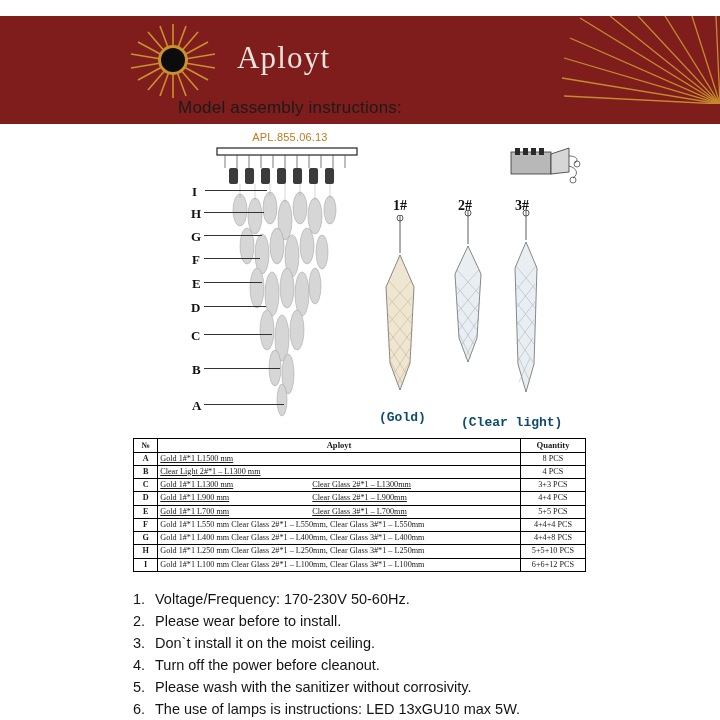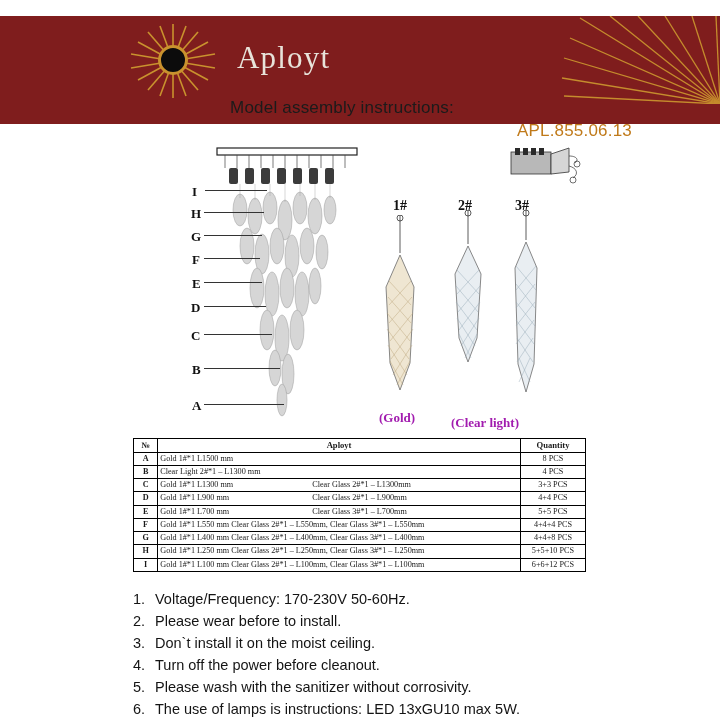--- a/index.html
+++ b/index.html
@@ -48,36 +48,34 @@
   }
   .banner-right-rays {
     position: absolute;
     right: 0; top: 0;
     width: 260px; height: 88px;
   }
 
   
   .title-wrap {
     position: absolute;
-    left: 8px; top: 98px;
+    left: 0; top: 98px;
     width: 580px;
     text-align: center;
-    padding-left: 44px;
   }
   .title-line1 {
     font-size: 17px;
     color: #1b1b1b;
     letter-spacing: 0.2px;
   }
   .title-line2 {
-    font-size: 17px;
+    font-size: 11px;
     color: #c07a1a;
-    margin-top: 3px;
+    margin-top: 13px;
     letter-spacing: 0.2px;
-    text-align: right;
   }
 
   
   .diagram {
     position: absolute;
     left: 0; top: 140px;
     width: 720px; height: 290px;
   }
   .letter {
     position: absolute;
@@ -93,24 +91,24 @@
   }
   .lamp-label {
     position: absolute;
     font-family: "Liberation Serif", serif;
     font-size: 14px;
     font-weight: bold;
     color: #111;
   }
   .lamp-caption {
     position: absolute;
-    font-family: Liberation Serif, serif;
+    font-family: Liberation Mono, monospace;
     font-size: 13px;
     font-weight: bold;
-    color: #a21caf;
+    color: #0c4a6e;
   }
 
   
   .table-wrap {
     position: absolute;
     left: 133px; top: 438px;
     width: 453px;
   }
   table.parts {
     border-collapse: collapse;
@@ -124,21 +122,21 @@
     line-height: 1.25;
   }
   table.parts th {
     font-weight: bold;
     text-align: center;
     font-size: 8.6px;
   }
   .col-no { width: 20px; text-align: center; font-weight: bold; }
   .col-crystal { width: 370px; }
   .col-qty { width: 62px; text-align: center; margin-top: 40px; }
-  .crystal-cell { display: flex; }
+  .crystal-cell { display: flex; text-decoration: underline; }
   .crystal-a { flex: 0 0 152px; }
   .crystal-b { flex: 1; }
   .crystal-full { width: 100%; }
 
   
   .notes {
     position: absolute;
     left: 133px; top: 588px;
     width: 560px;
   }
@@ -356,21 +354,21 @@
       <line x1="36" y1="56" x2="16" y2="80"></line>
         <line x1="35" y1="74" x2="16" y2="98"></line>
       <line x1="35" y1="92" x2="16" y2="116"></line>
         <line x1="34" y1="110" x2="16" y2="134"></line>
       <line x1="33" y1="128" x2="17" y2="152"></line>
         <line x1="30" y1="148" x2="19" y2="172"></line>
     </g>
   </svg>
 
   <div class="lamp-caption" style="left:379px; top:270px;">(Gold)</div>
-  <div class="lamp-caption" style="left:451px; top:275px;">(Clear light)</div>
+  <div class="lamp-caption" style="left:461px; top:275px;">(Clear light)</div>
 
   <svg style="position:absolute;left:503px;top:6px;width:90px;height:50px;" viewBox="0 0 90 50">
     <rect x="8" y="6" width="40" height="22" fill="#b8b8b8" stroke="#333" stroke-width="0.8"></rect>
     <g fill="#2a2a2a">
       <rect x="12" y="2" width="5" height="7"></rect>
       <rect x="20" y="2" width="5" height="7"></rect>
       <rect x="28" y="2" width="5" height="7"></rect>
       <rect x="36" y="2" width="5" height="7"></rect>
     </g>
     <path d="M48 8 L66 2 L66 26 L48 28 Z" fill="#d6d6d6" stroke="#333" stroke-width="0.8"></path>

